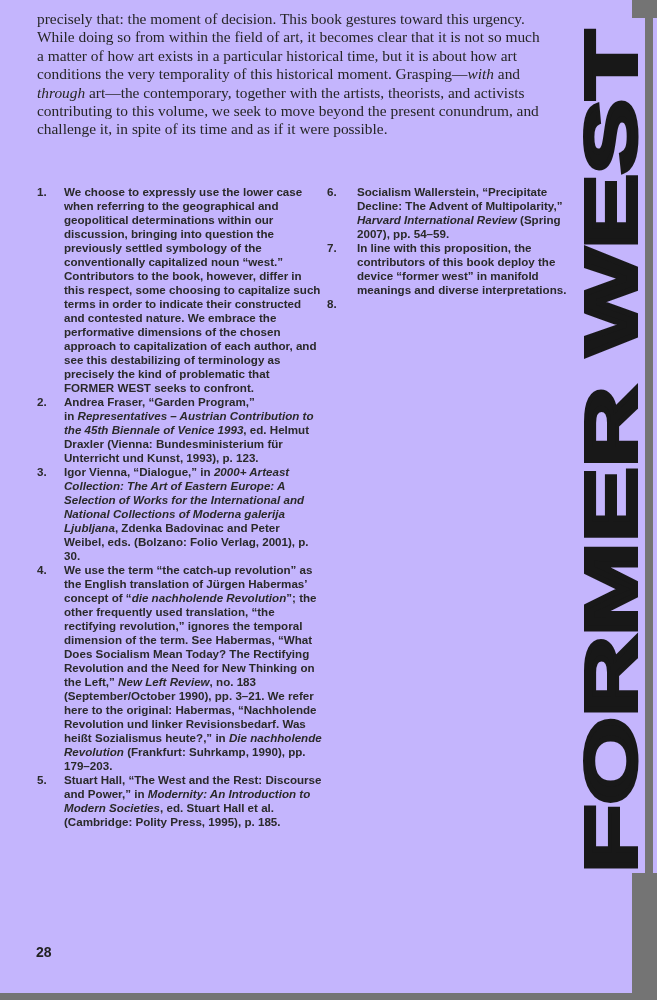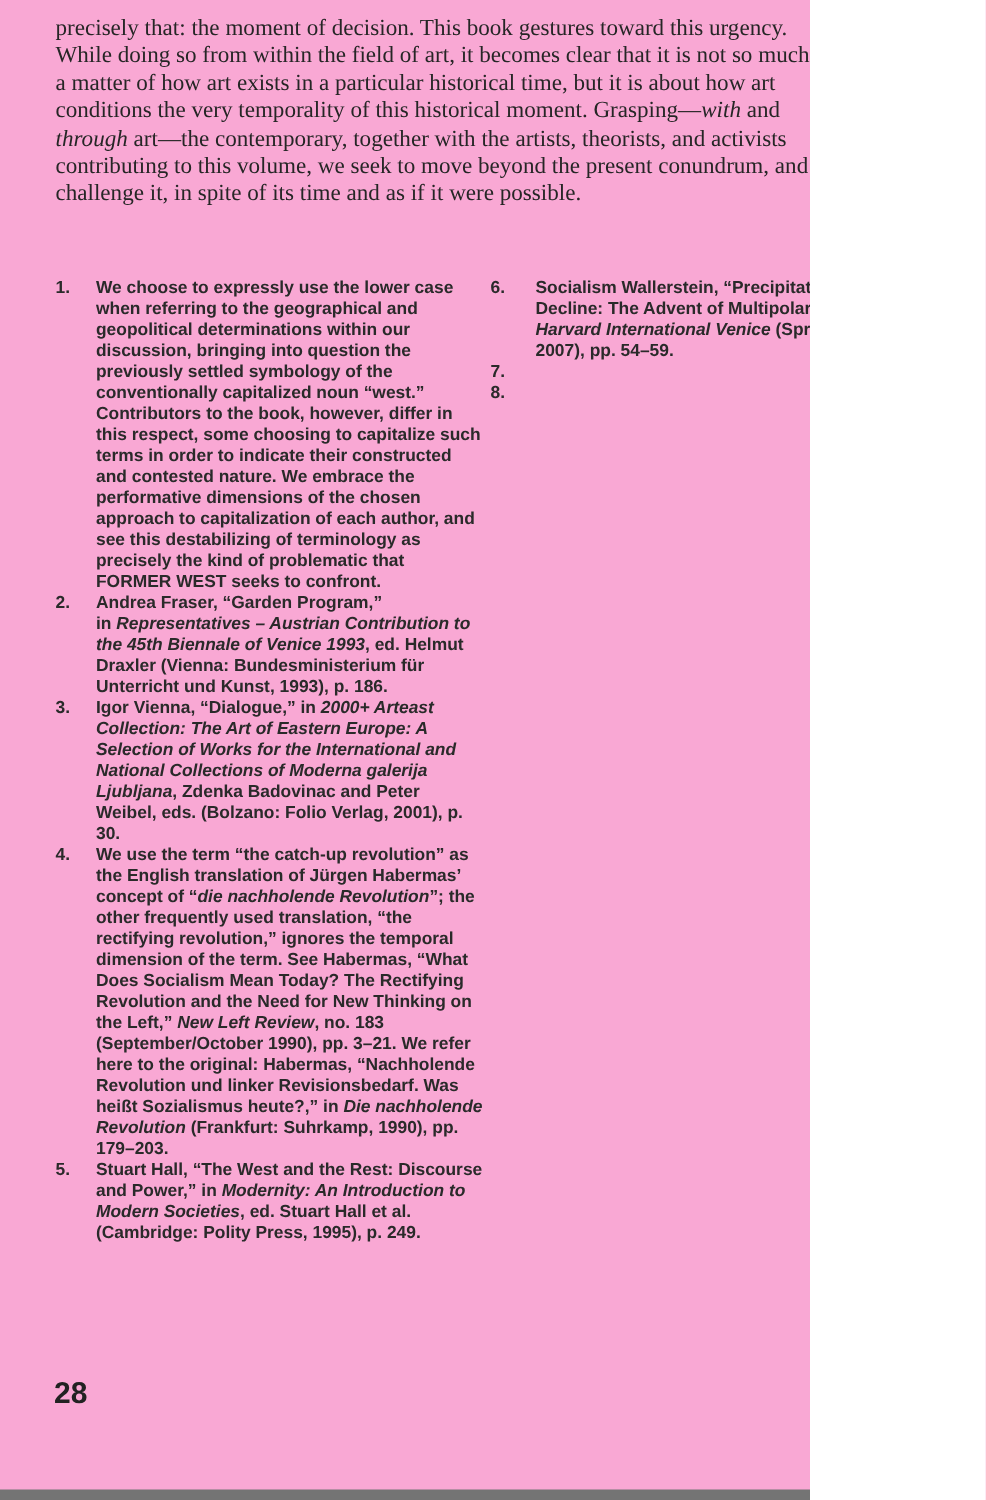--- a/index.html
+++ b/index.html
@@ -1,20 +1,20 @@
 <!DOCTYPE html>
 <html style="--bar-gray: #747474; --ink: #1d1d1d;"><head>
 <meta charset="utf-8">
 <style>
   html, body { margin: 0; padding: 0; background: #ffffff; }
   .page {
     position: relative;
-    width: 540px;
+    width: 657px;
     height: 1000px;
-    background: #f9a8d4;
+    background: #c4b5fd;
     overflow: hidden;
     font-family: "Liberation Sans", sans-serif;
     color: var(--ink, #1d1d1d);
   }
   
   .intro {
     position: absolute;
     left: 37px;
     top: 10px;
     width: 512px;
@@ -59,63 +59,64 @@
   
   .gray { position: absolute; background: var(--bar-gray, #747474); }
   .edge-strip   { left: 645px; top: 0;     width: 8px;  height: 1000px; }
   .top-block    { left: 632px; top: 0;     width: 25px; height: 18px;  }
   .bottom-block { left: 632px; top: 873px; width: 25px; height: 127px; }
   .bottom-bar   { left: 0;     top: 993px; width: 657px; height: 7px;  }
   
   .pagenum {
     position: absolute;
     left: 36px;
-    top: 918px;
-    font-size: 20px;
+    top: 944px;
+    font-size: 14px;
     font-weight: bold;
     color: #222222;
   }
 </style>
 </head>
 <body>
 
 <div class="page">
 
   <p class="intro"><span>precisely that: the moment of decision. This book gestures toward this urgency. While doing so from within the field of art, it becomes clear that it is not so much a matter of how art exists in a particular historical time, but it is about how art conditions the very temporality of this historical moment. Grasping—</span><i>with</i><span> and </span><i>through</i><span> art—the contemporary, together with the artists, theorists, and activists contributing to this volume, we seek to move beyond the present conundrum, and challenge it, in spite of its time and as if it were possible.</span></p>
 
   <div class="fn-col" id="fn-col1">
       <div class="fn">
         <div class="fn-num">1.</div>
         <div class="fn-text"><span>We choose to expressly use the lower case when referring to the geographical and geopolitical determinations within our discussion, bringing into question the previously settled symbology of the conventionally capitalized noun “west.” Contributors to the book, however, differ in this respect, some choosing to capitalize such terms in order to indicate their constructed and contested nature. We embrace the performative dimensions of the chosen approach to capitalization of each author, and see this destabilizing of terminology as precisely the kind of problematic that FORMER WEST seeks to confront.</span></div>
       </div>
       <div class="fn">
         <div class="fn-num">2.</div>
-        <div class="fn-text"><span>Andrea Fraser, “Garden Program,” in&nbsp;</span><i>Representatives – Austrian Contribution to the 45th Biennale of Venice 1993</i><span>, ed. Helmut Draxler (Vienna: Bundesministerium für Unterricht und Kunst, 1993), p. 186.</span></div>
+        <div class="fn-text"><span>Andrea Fraser, “Garden Program,” in&nbsp;</span><i>Representatives – Austrian Contribution to the 45th Biennale of Venice 1993</i><span>, ed. Helmut Draxler (Vienna: Bundesministerium für Unterricht und Kunst, 1993), p. 123.</span></div>
       </div>
       <div class="fn">
         <div class="fn-num">3.</div>
         <div class="fn-text"><span>Igor Vienna, “Dialogue,” in </span><i>2000+ Arteast Collection: The Art of Eastern Europe: A Selection of Works for the International and National Collections of Moderna galerija Ljubljana</i><span>, Zdenka Badovinac and Peter Weibel, eds. (Bolzano: Folio Verlag, 2001), p. 30.</span></div>
       </div>
       <div class="fn">
         <div class="fn-num">4.</div>
         <div class="fn-text"><span>We use the term “the catch-up revolution” as the English translation of Jürgen Habermas’ concept of “</span><i>die nachholende Revolution</i><span>”; the other frequently used translation, “the rectifying revolution,” ignores the temporal dimension of the term. See Habermas, “What Does Socialism Mean Today? The Rectifying Revolution and the Need for New Thinking on the Left,” </span><i>New Left Review</i><span>, no. 183 (September/October 1990), pp. 3–21. We refer here to the original: Habermas, “Nachholende Revolution und linker Revisionsbedarf. Was heißt Sozialismus heute?,” in </span><i>Die nachholende Revolution</i><span> (Frankfurt: Suhrkamp, 1990), pp. 179–203.</span></div>
       </div>
       <div class="fn">
         <div class="fn-num">5.</div>
-        <div class="fn-text"><span>Stuart Hall, “The West and the Rest: Discourse and Power,” in </span><i>Modernity: An Introduction to Modern Societies</i><span>, ed. Stuart Hall et al. (Cambridge: Polity Press, 1995), p. 249.</span></div>
+        <div class="fn-text"><span>Stuart Hall, “The West and the Rest: Discourse and Power,” in </span><i>Modernity: An Introduction to Modern Societies</i><span>, ed. Stuart Hall et al. (Cambridge: Polity Press, 1995), p. 185.</span></div>
       </div>
     </div>
 
   <div class="fn-col" id="fn-col2">
       <div class="fn">
         <div class="fn-num">6.</div>
-        <div class="fn-text"><span>Socialism Wallerstein, “Precipitate Decline: The Advent of Multipolarity,” </span><i>Harvard International Venice</i><span> (Spring 2007), pp. 54–59.</span></div>
+        <div class="fn-text"><span>Socialism Wallerstein, “Precipitate Decline: The Advent of Multipolarity,” </span><i>Harvard International Review</i><span> (Spring 2007), pp. 54–59.</span></div>
       </div>
       <div class="fn">
         <div class="fn-num">7.</div>
+        <div class="fn-text"><span>In line with this proposition, the contributors of this book deploy the device “former west” in manifold meanings and diverse interpretations.</span></div>
       </div>
       <div class="fn">
         <div class="fn-num">8.</div>
       </div>
     </div>
 
   <div class="banner">FORMER WEST</div>
 
   <div class="gray edge-strip"></div>
   <div class="gray top-block"></div>

